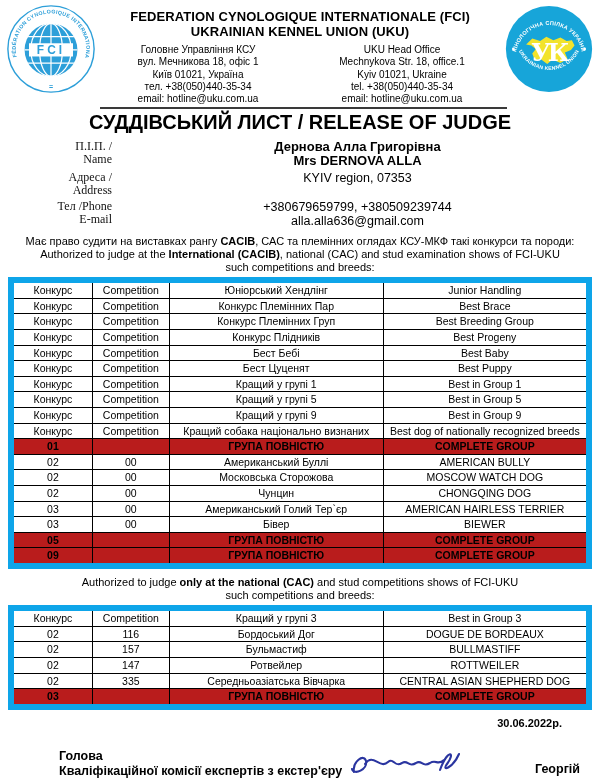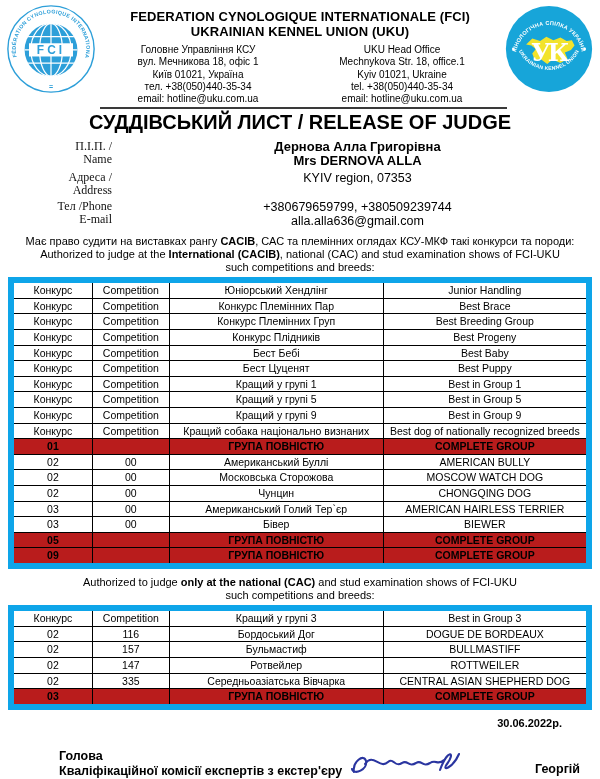--- a/index.html
+++ b/index.html
@@ -270,21 +270,21 @@
       </div>
       <div class="tr strong">
         <div class="td c1">09</div>
         <div class="td c2"></div>
         <div class="td c3">ГРУПА ПОВНІСТЮ</div>
         <div class="td c4">COMPLETE GROUP</div>
       </div>
     </div>
 
   <div class="para">
-    <div><span>Authorized to judge </span><b>only at the national (CAC)</b><span> and stud examination shows of FCI-UKU</span></div>
+    <div><span>Authorized to judge </span><b>only at the national (CAC)</b><span> and stud competitions shows of FCI-UKU</span></div>
     <div>such competitions and breeds:</div>
   </div>
 
   <div class="tbl">
       <div class="tr">
         <div class="td c1">Конкурс</div>
         <div class="td c2">Competition</div>
         <div class="td c3">Кращий у групі 3</div>
         <div class="td c4">Best in Group 3</div>
       </div>

